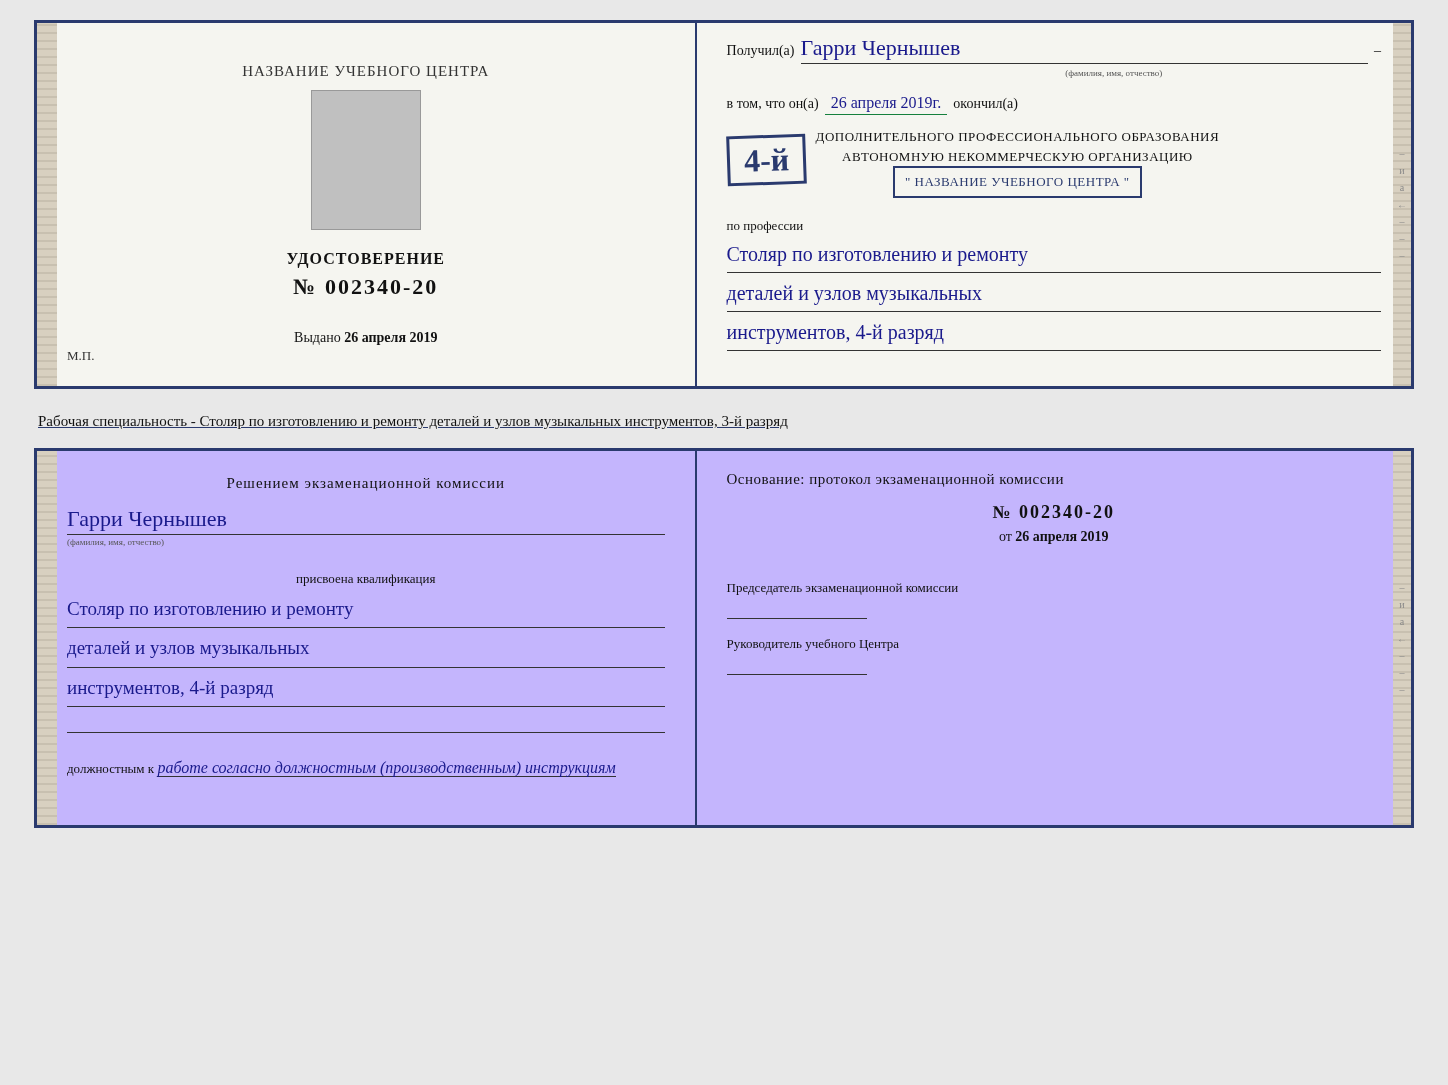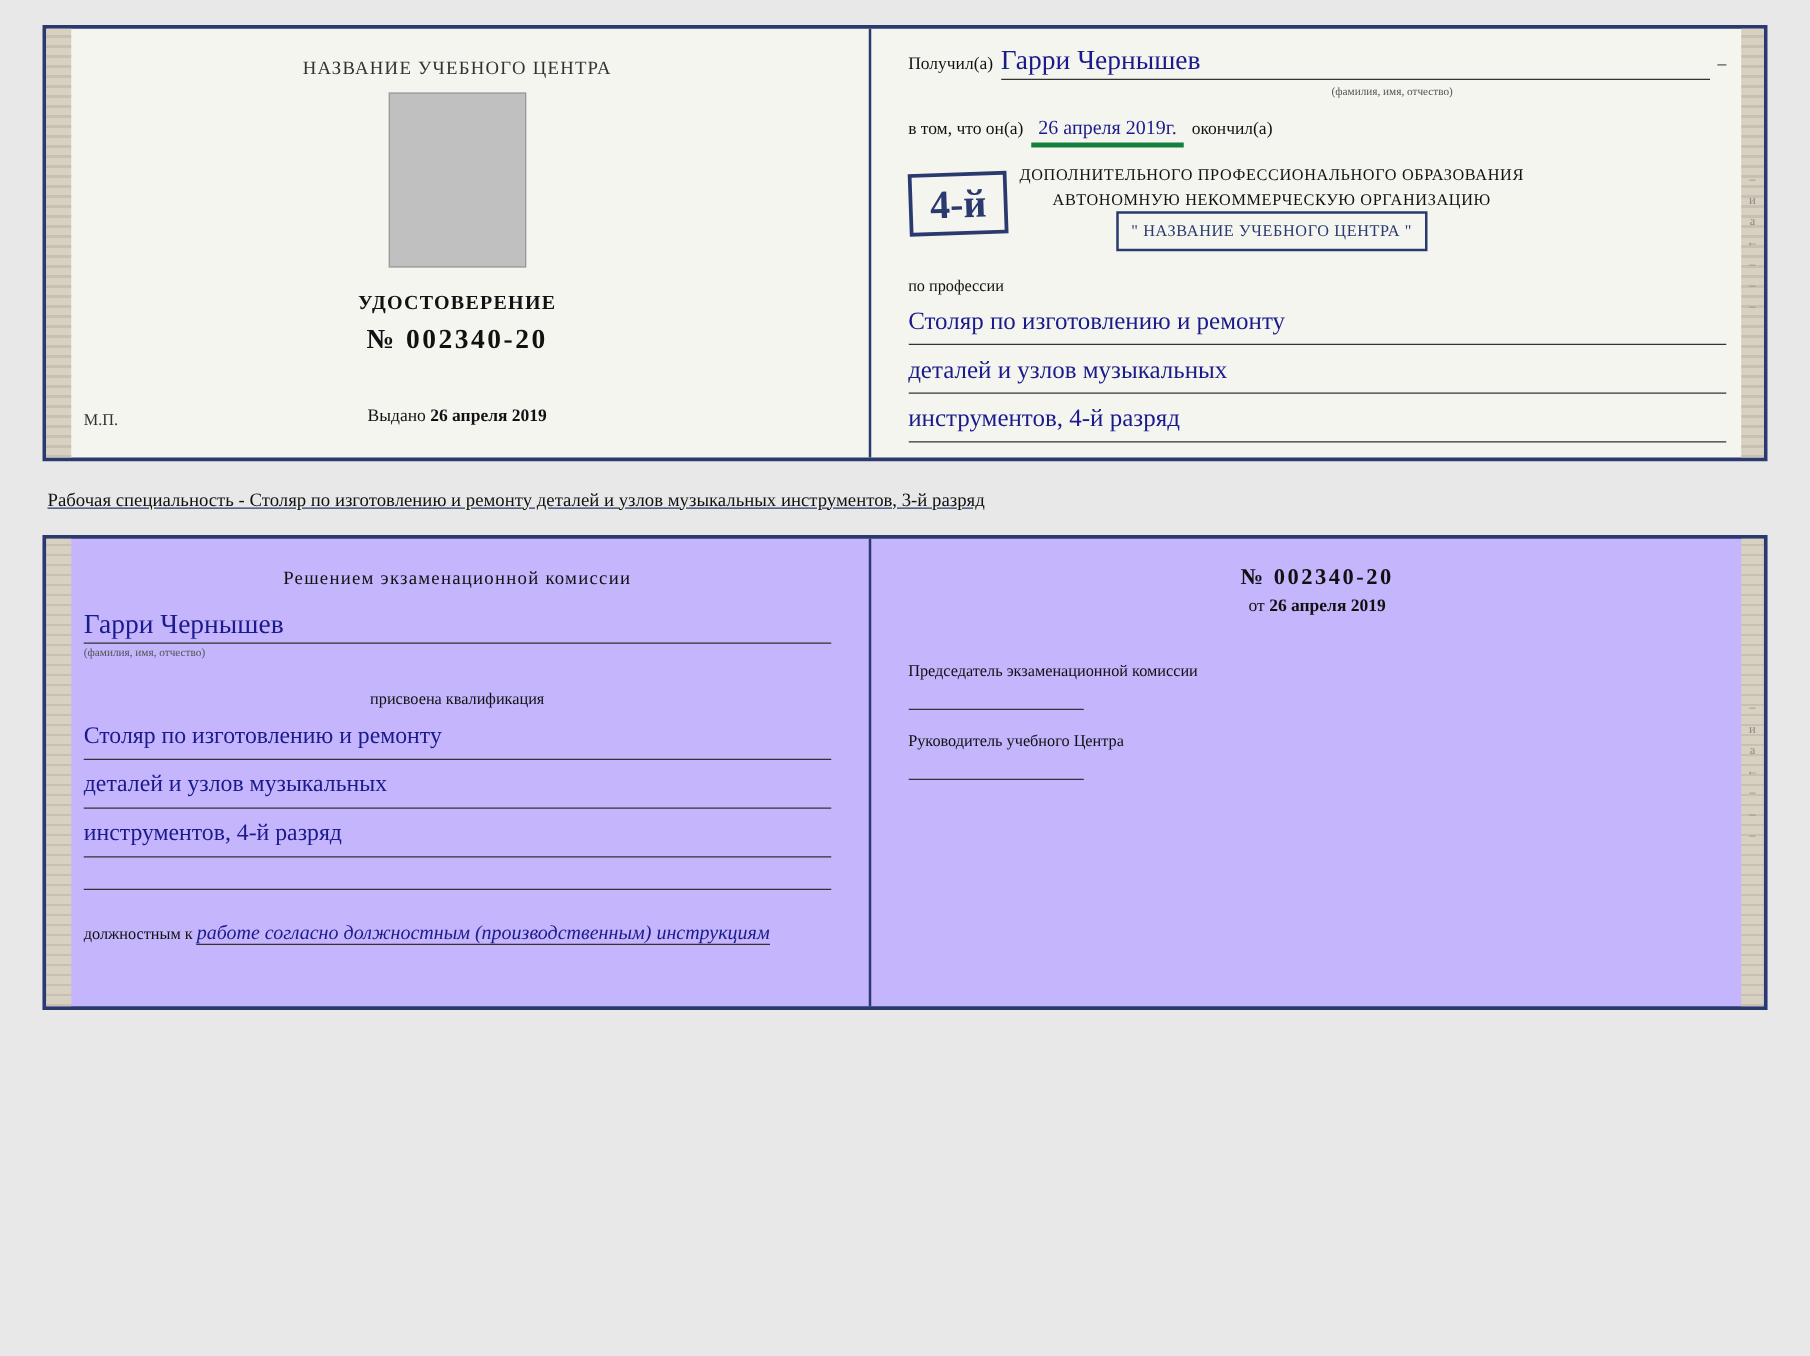--- a/index.html
+++ b/index.html
@@ -27,21 +27,21 @@
       width: 100%;
       border: 3px solid #2a3a6e;
       background: #f5f5f0;
       position: relative;
       min-height: 340px;
     }
 
     .doc-left {
       width: 48%;
       border-right: 2px solid #2a3a6e;
-      padding: 24px 30px;
+      padding: 40px 30px;
       display: flex;
       flex-direction: column;
       align-items: center;
       position: relative;
     }
 
     .doc-right {
       width: 52%;
       padding: 12px 30px;
       display: flex;
@@ -144,21 +144,21 @@
       margin: 10px 0 4px 0;
       display: flex;
       align-items: baseline;
       gap: 6px;
     }
 
     .handwritten-date {
       font-family: 'Segoe Script', 'Comic Sans MS', cursive;
       font-size: 16px;
       color: #1a1a8c;
-      border-bottom: 4px solid #15803d;
+      border-bottom: 1px solid #15803d;
       padding: 0 6px 2px;
     }
 
     .okoncil {
       font-size: 14px;
       color: #111;
     }
 
     .grade-banner {
       background: none;
@@ -477,20 +477,21 @@
       <div style="border-bottom: 1px solid #333; margin: 8px 0; height: 16px;"></div>
 
       <div class="allow-text">
         <span>должностным к</span>
         <span class="handwritten-allow">работе согласно должностным (производственным) инструкциям</span>
       </div>
     </div>
 
     <div class="bottom-right">
 
+      <div class="basis-title">Основание: протокол экзаменационной комиссии</div>
 
       <div class="protocol-number">№ 002340-20</div>
 
       <div class="protocol-date">
         <span>от</span>
         <span class="protocol-date-val">26 апреля 2019</span>
       </div>
 
       <div class="chairman-block">
         <div>Председатель экзаменационной комиссии</div>

